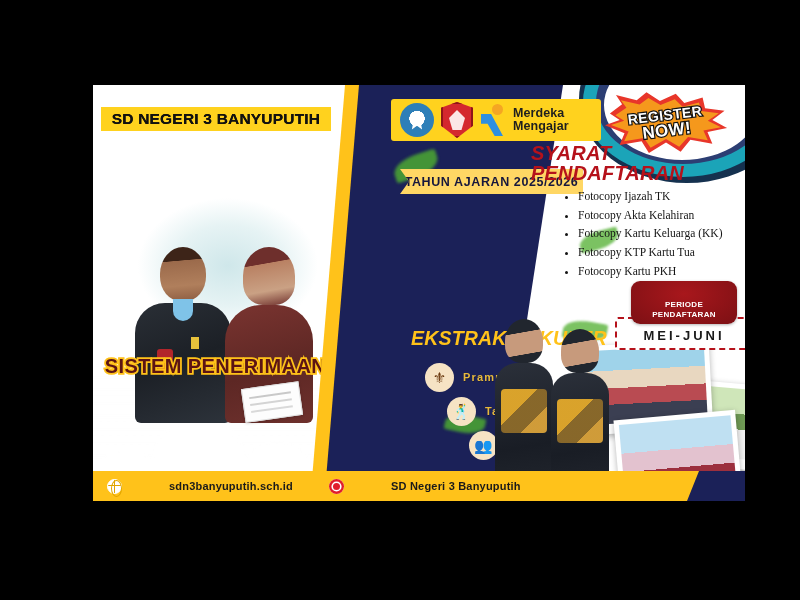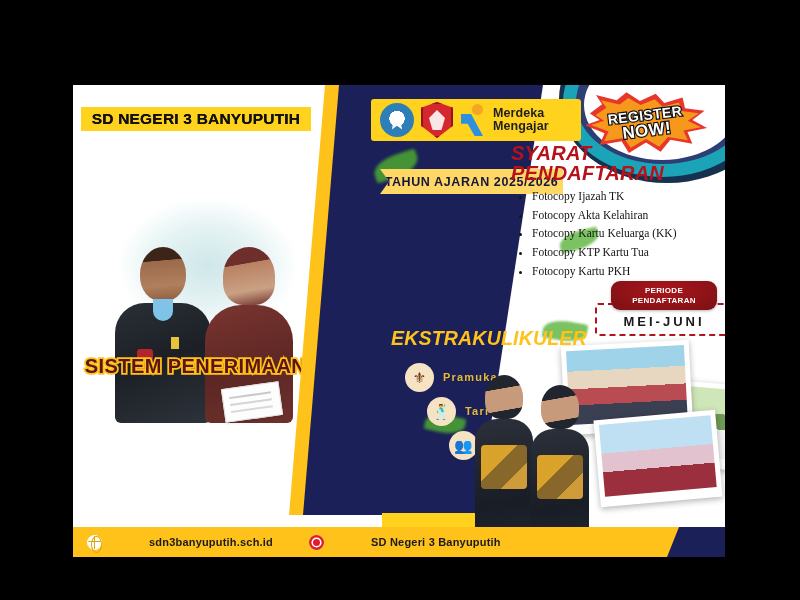--- a/index.html
+++ b/index.html
@@ -8,22 +8,22 @@
     background: #000000;
     font-family: "Liberation Sans", sans-serif;
     overflow: hidden;
   }
 
   #stage { position: relative; width: 800px; height: 600px; background: #000; }
 
   
   #poster {
     position: absolute;
-    left: 73px; top: 85px;
-    width: 652px; height: 472px;
+    left: 93px; top: 85px;
+    width: 652px; height: 416px;
     background: #ffffff;
     overflow: hidden;
   }
 
   
   .left-panel {
     position: absolute; left: 0; top: 0; width: 245px; height: 430px;
     background:
       radial-gradient(ellipse 120px 90px at 55% 42%, #cfe7ea 0%, #e6f3f4 45%, #ffffff 75%),
       linear-gradient(180deg, #ffffff 0%, #eef8f8 28%, #f7fbfb 55%, #ffffff 100%);
@@ -261,31 +261,31 @@
   .swoosh-c { right:-26px; top:-46px; width: 178px; height: 132px; border: 11px solid #2C3E73; }
 
   
   .syarat-title {
     position:absolute; left: 438px; top: 58px; z-index:7;
     font-size: 20px; font-weight: 800; font-style: italic;
     color:#B5121B; line-height: 1.02; letter-spacing:.2px;
   }
   .syarat-list { position:absolute; left: 455px; top: 102px; z-index:7; }
   .syarat-list li {
-    list-style: disc; margin-left: 4px;
+    list-style: disc; margin-left: 30px;
     font-family: "Liberation Serif", serif;
     font-size: 11.5px; color:#141414; line-height: 1.62;
   }
 
   
   .periode-wrap { position:absolute; left: 522px; top: 196px; width: 138px; z-index:7; }
   .periode-pill {
     position:relative; z-index:2; margin: 0 auto; width: 106px;
     background: radial-gradient(ellipse at 50% 30%, #a8171c 0%, #7c1014 100%);
-    border-radius: 9px; padding: 5px 4px 4px; text-align:center;
+    border-radius: 9px; padding: 19px 4px 4px; text-align:center;
     box-shadow: 0 1px 3px rgba(0,0,0,.3);
   }
   .periode-pill div { color:#fff; font-size: 8px; font-weight: 800; letter-spacing:.3px; line-height:1.22; }
   .periode-box {
     margin-top: -7px; border: 2px dashed #B5121B; border-radius: 3px;
     padding: 7px 4px 4px; text-align:center; background:#fff;
   }
   .periode-box span {
     font-size: 13px; font-weight: 700; color:#1a1a1a; letter-spacing: 3px;
   }

